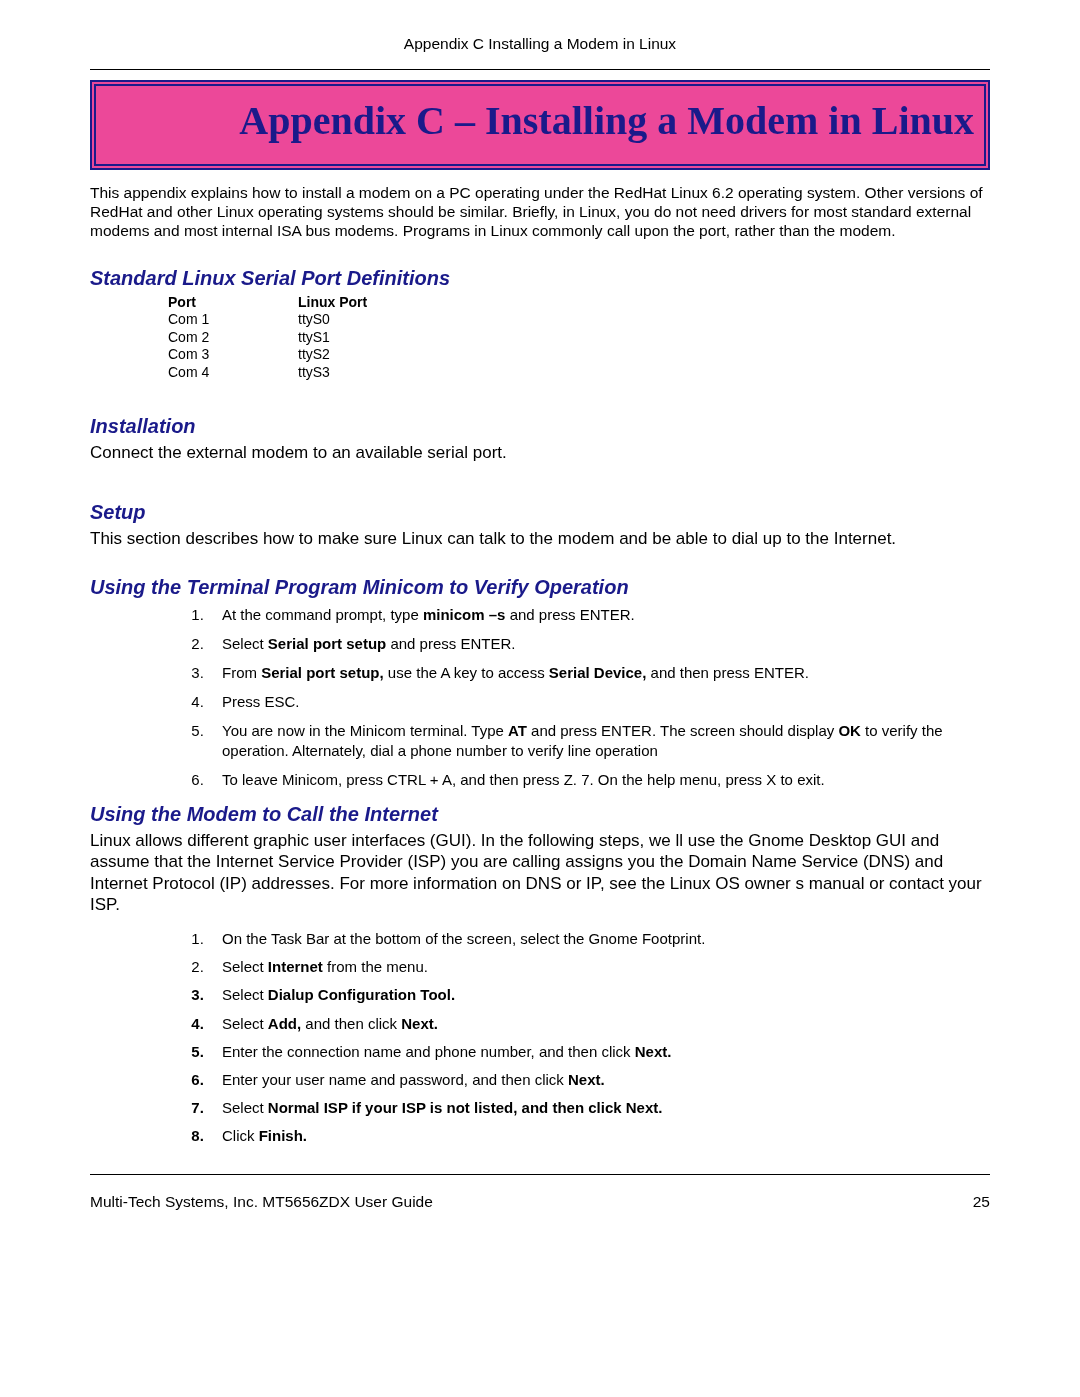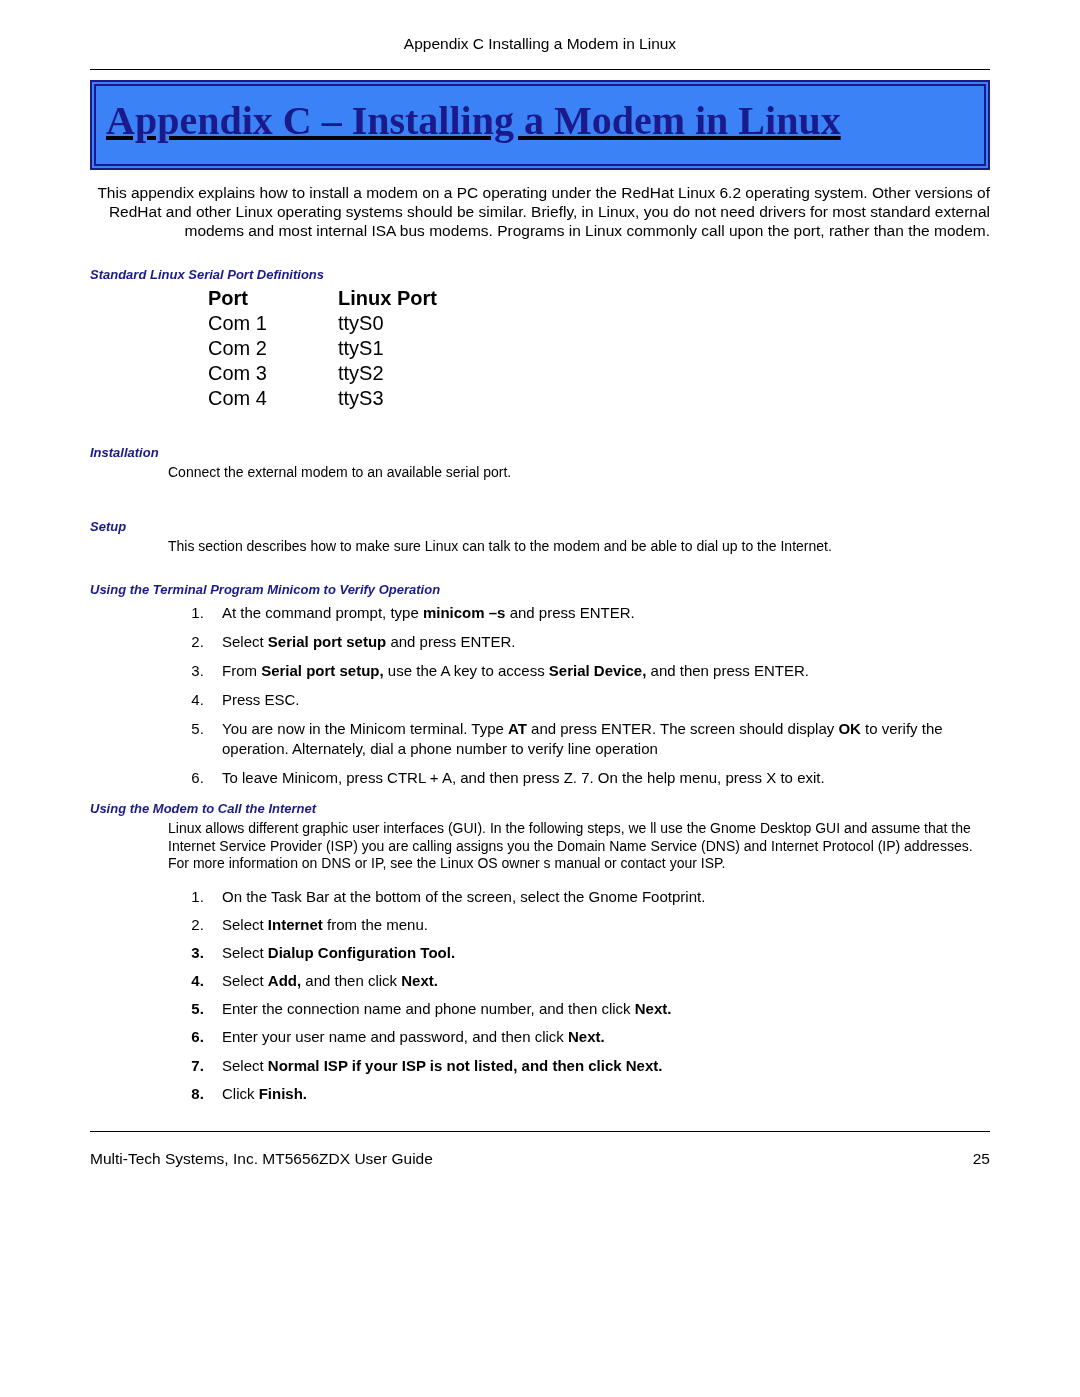--- a/index.html
+++ b/index.html
@@ -20,60 +20,57 @@
     font-size: 15.5px;
     margin-bottom: 16px;
   }
   .hr-thin {
     border: none;
     border-top: 1.5px solid #000;
     margin: 0 0 10px 0;
   }
   .title-band {
     border: 6px double #1a1a8a;
-    background: #3b82f6;
+    background: #ec4899;
     padding: 10px 10px 18px 10px;
-    text-align: left;
+    text-align: right;
     margin-bottom: 14px;
-    text-decoration: underline;
   }
   .title-band h1 {
     font-family: "Century Schoolbook", "Georgia", serif;
     font-weight: bold;
     color: #1a1a8a;
     font-size: 40px;
     line-height: 1.25;
     margin: 0;
   }
   .intro {
     font-size: 15.5px;
     line-height: 1.22;
     margin: 0 0 26px 0;
-    text-align: right;
   }
   h2.section {
     font-family: Arial, Helvetica, sans-serif;
     font-weight: bold;
     font-style: italic;
     color: #1a1a8a;
-    font-size: 13px;
+    font-size: 20px;
     margin: 18px 0 4px 0;
   }
   .port-table {
-    margin-left: 118px;
-    font-size: 20px;
+    margin-left: 78px;
+    font-size: 14px;
     line-height: 1.25;
   }
   .port-table .row { display: flex; }
   .port-table .c1 { width: 130px; }
   .port-table .c2 { width: 150px; }
   .port-table .hd { font-weight: bold; }
   .indent-para {
-    margin-left: 78px;
-    font-size: 14px;
+    font-size: 17px;
     line-height: 1.25;
     margin-top: 2px;
     margin-bottom: 4px;
   }
   ol.steps {
     margin: 6px 0 4px 0;
     padding-left: 118px;
     font-size: 15px;
     line-height: 1.28;
   }

